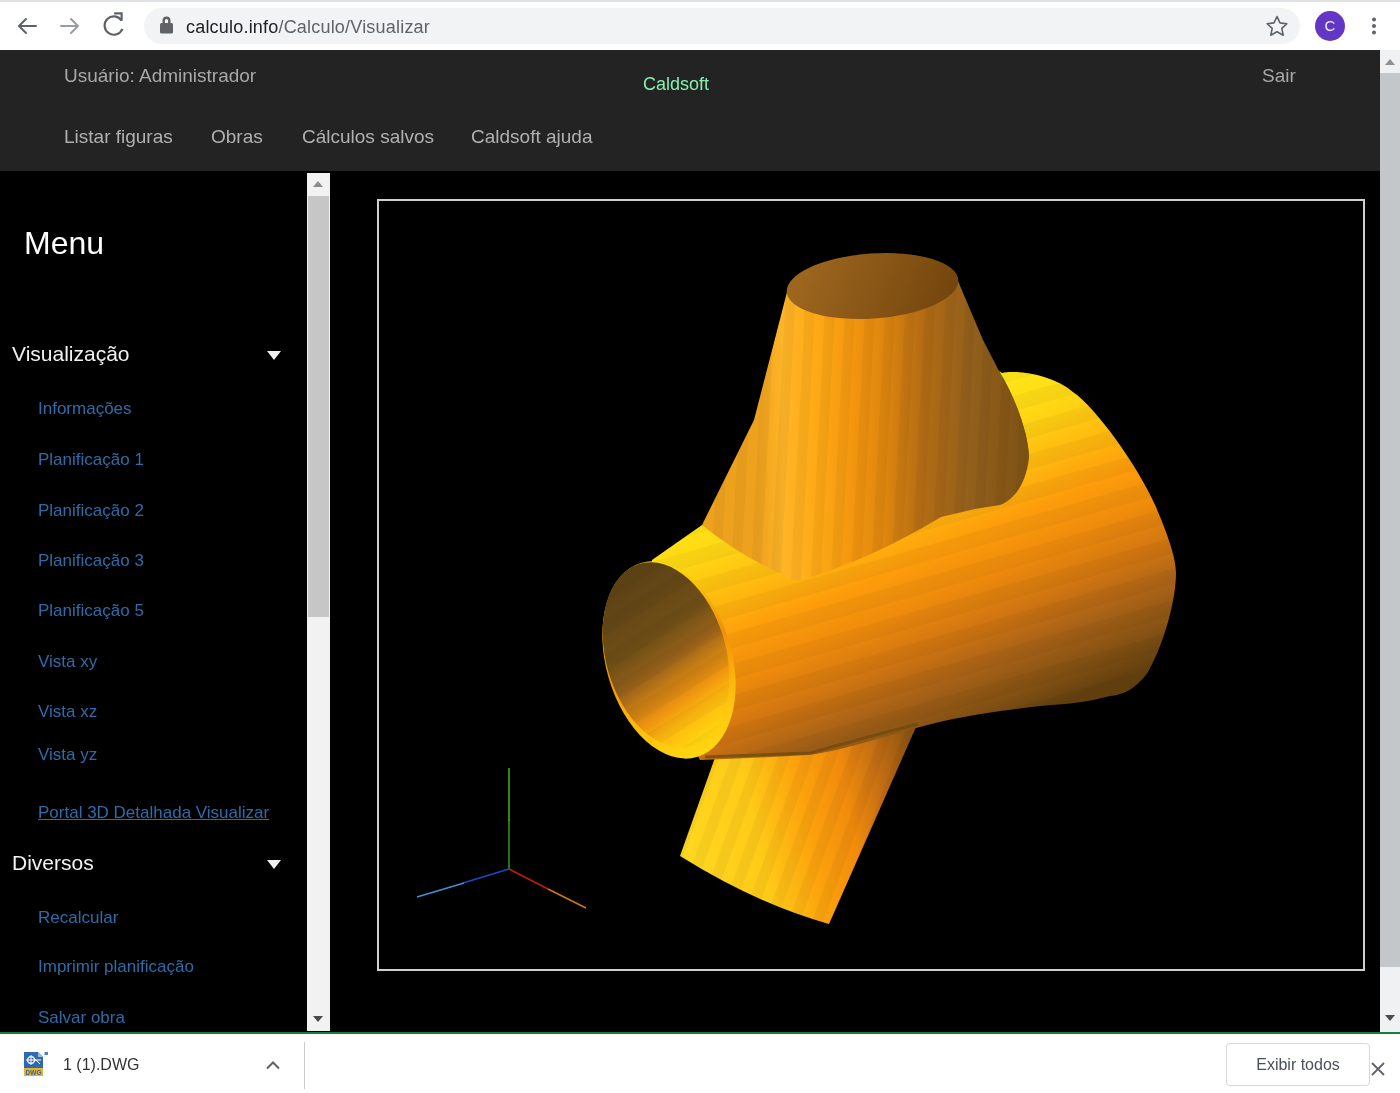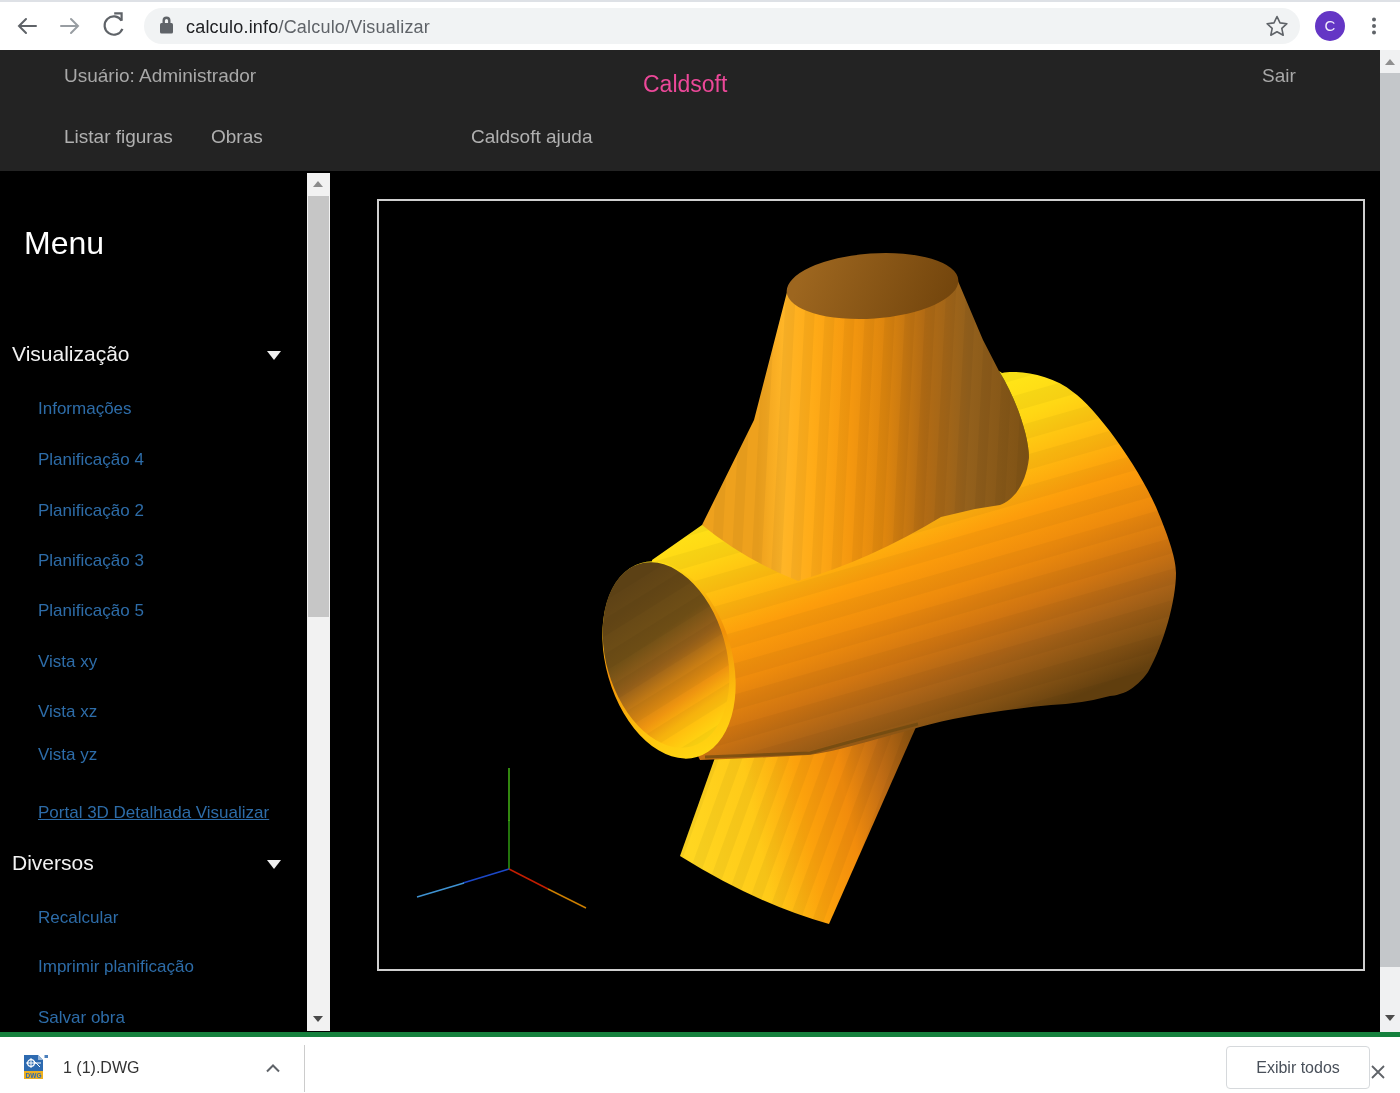--- a/index.html
+++ b/index.html
@@ -41,21 +41,21 @@
   
   #frame { position:absolute; left:377px; top:28px; width:988px; height:772px;
     border:2px solid #cfcfcf; background:#000; }
 
   
   #bscroll { position:absolute; left:1380px; top:50px; width:20px; height:982px; background:#f0f1f2; }
   #bthumb { position:absolute; left:0px; top:23px; width:20px; height:894px; background:#c4c7ca; }
 
   
   #dlbar { position:absolute; left:0; top:1032px; width:1400px; height:61px; background:#fff;
-    border-top:5px solid #15803d; }
+    border-top:2px solid #15803d; }
   #fname { position:absolute; left:63px; top:0; height:61px; line-height:61px; font-size:16px; color:#333; }
   #exibir { position:absolute; left:1226px; top:9px; width:144px; height:43px; border:1px solid #d6d9dc;
     border-radius:4px; text-align:center; line-height:41px; font-size:16px; color:#49505a; font-weight:500;}
   #dsep { position:absolute; left:304px; top:8px; width:1px; height:47px; background:#ccc; }
 </style>
 </head>
 <body>
 <div id="page">
 
   <div id="toolbar">
@@ -86,32 +86,33 @@
       <circle cx="1374" cy="19.5" r="2" fill="#5f6368"></circle>
       <circle cx="1374" cy="26" r="2" fill="#5f6368"></circle>
       <circle cx="1374" cy="32.5" r="2" fill="#5f6368"></circle>
     </svg>
     <div id="urltext">calculo.info<span>/Calculo/Visualizar</span></div>
     <div id="avatar">C</div>
   </div>
 
   <div id="hdr">
     <div class="r1" style="left:64px">Usuário: Administrador</div>
-    <div class="r1" style="left:643px; font-size:23px; line-height:68px; color:#ec4899;">Caldsoft</div>
+    <div class="r1" style="left:643px; font-size:18px; line-height:68px; color:#86efac;">Caldsoft</div>
     <div class="r1" style="left:1262px">Sair</div>
     <div class="r2" style="left:64px">Listar figuras</div>
     <div class="r2" style="left:211px">Obras</div>
+    <div class="r2" style="left:302px">Cálculos salvos</div>
     <div class="r2" style="left:471px">Caldsoft ajuda</div>
   </div>
 
   <div id="content">
     <div id="menuTitle">Menu</div>
     <div class="sect" style="top:171px">Visualização<span class="tri"></span></div>
     <a class="mlink" style="top:228px">Informações</a>
-    <a class="mlink" style="top:279px">Planificação 4</a>
+    <a class="mlink" style="top:279px">Planificação 1</a>
     <a class="mlink" style="top:330px">Planificação 2</a>
     <a class="mlink" style="top:380px">Planificação 3</a>
     <a class="mlink" style="top:430px">Planificação 5</a>
     <a class="mlink" style="top:481px">Vista xy</a>
     <a class="mlink" style="top:531px">Vista xz</a>
     <a class="mlink" style="top:574px">Vista yz</a>
     <a class="mlink" style="top:632px; text-decoration:underline">Portal 3D Detalhada Visualizar</a>
     <div class="sect" style="top:680px">Diversos<span class="tri"></span></div>
     <a class="mlink" style="top:737px">Recalcular</a>
     <a class="mlink" style="top:786px">Imprimir planificação</a>

